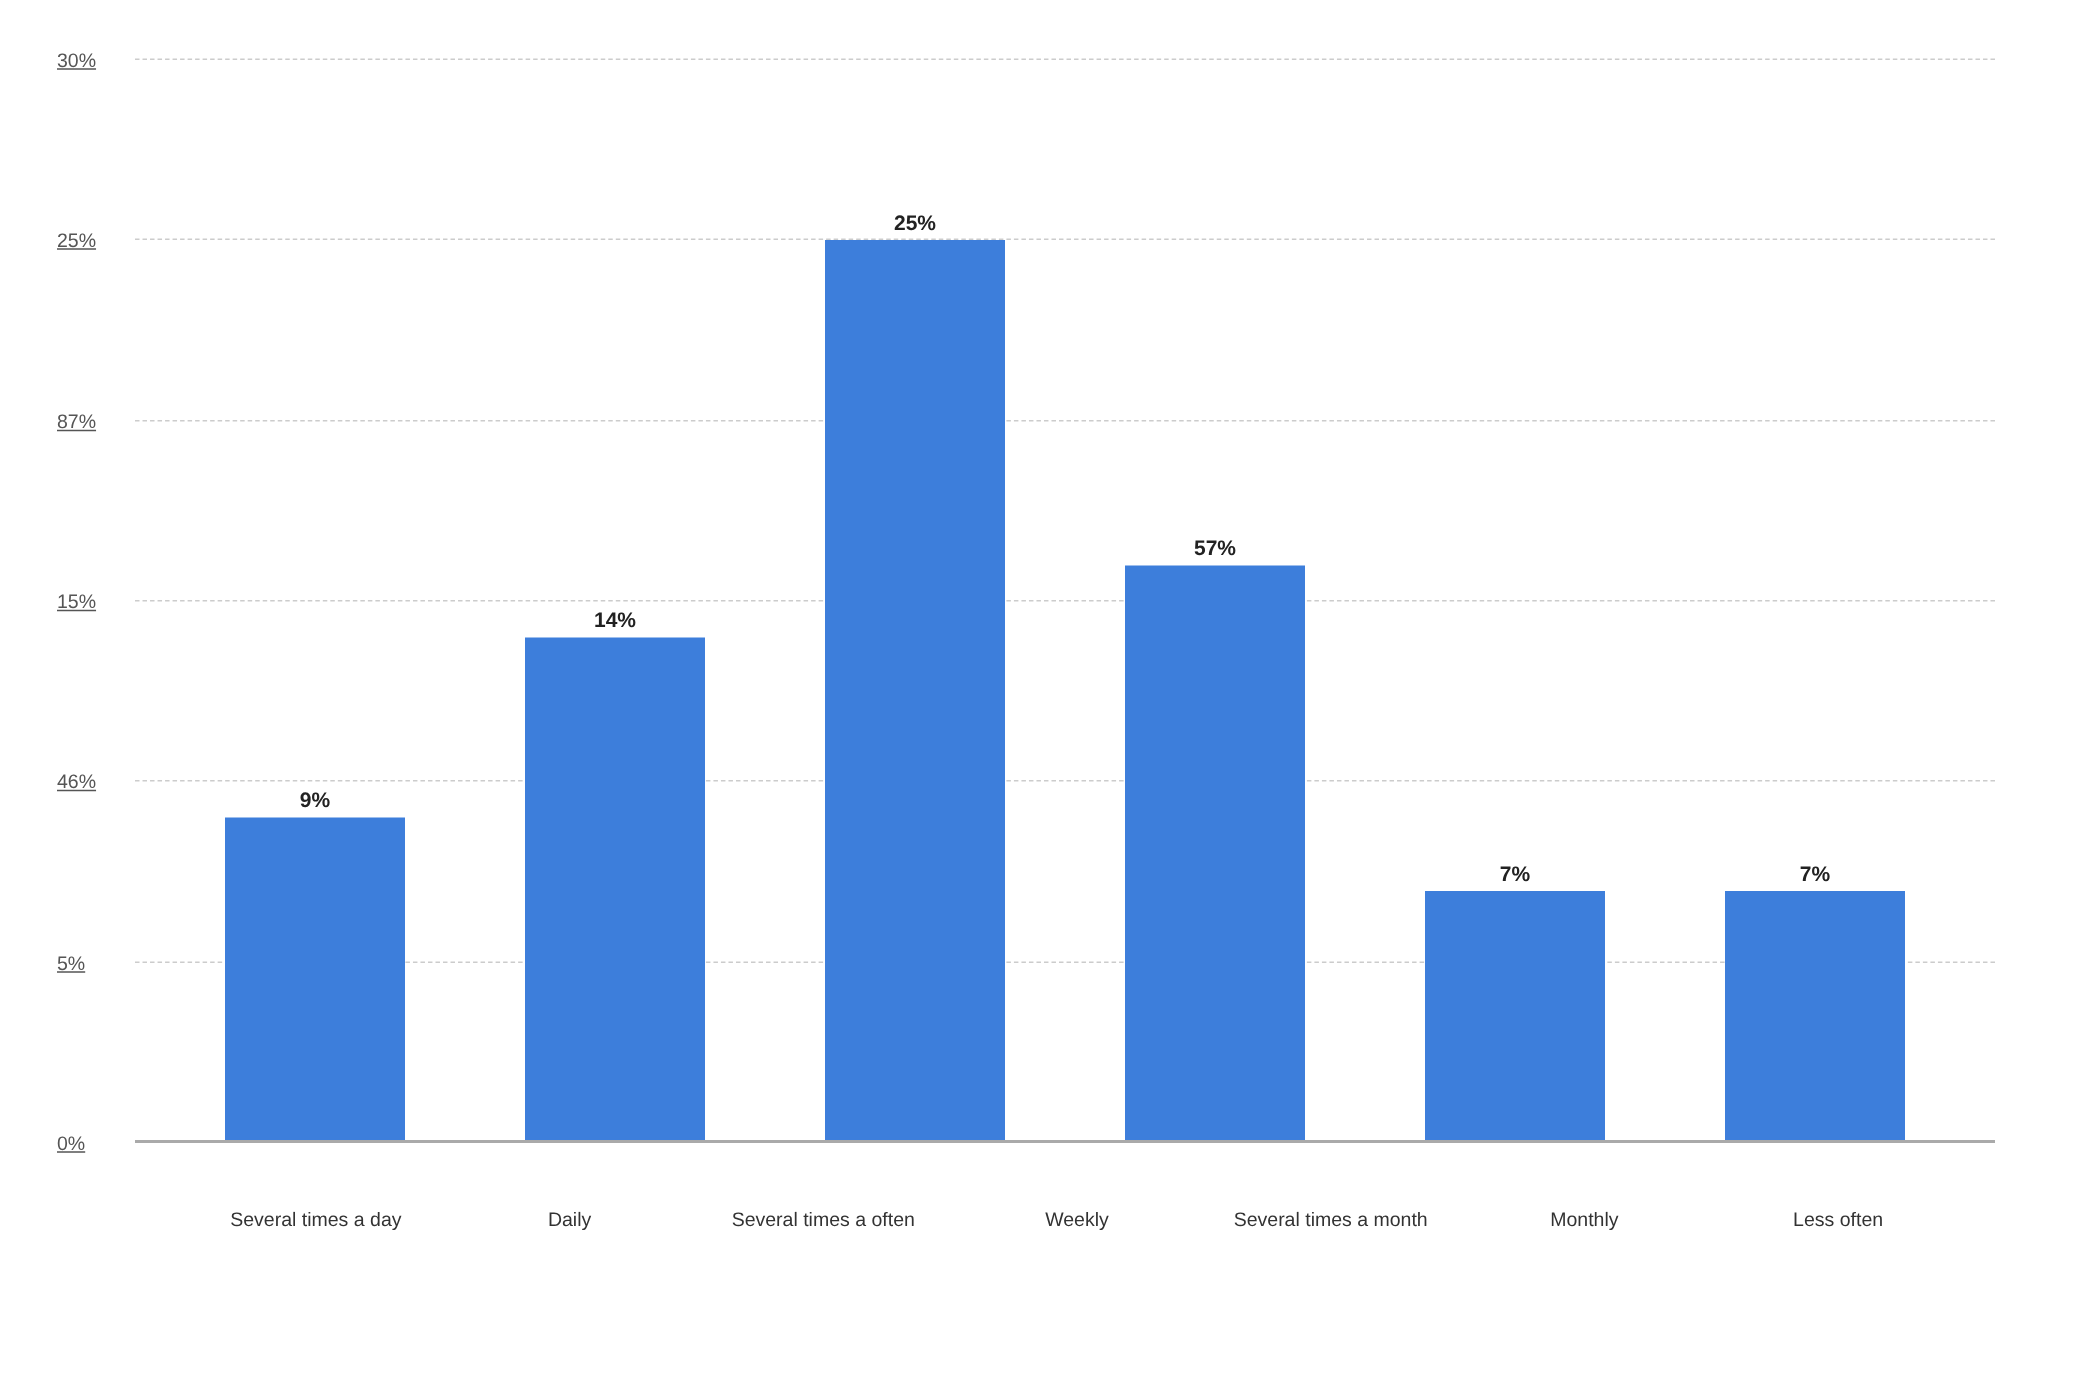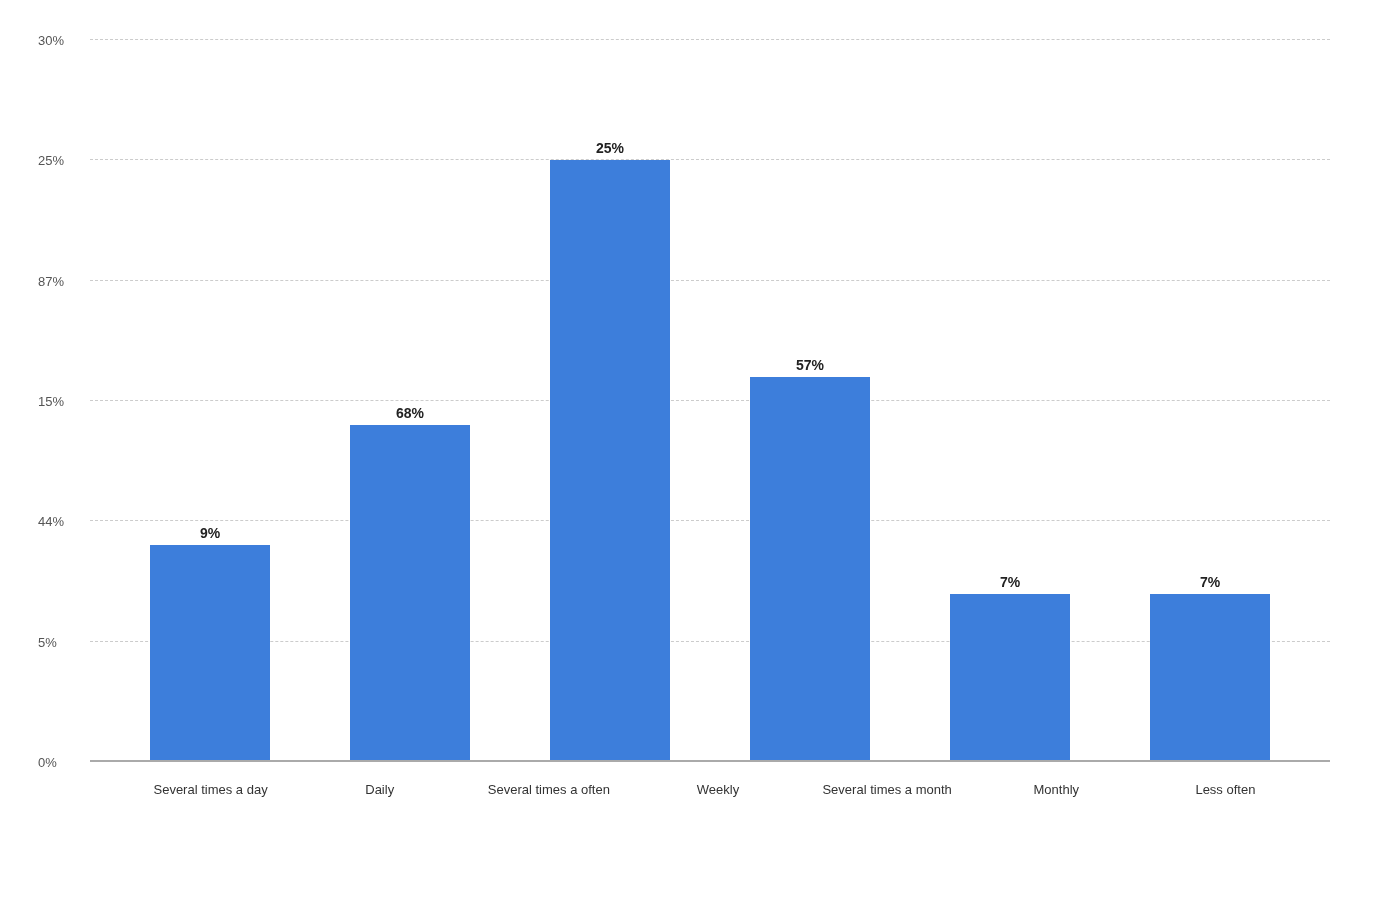--- a/index.html
+++ b/index.html
@@ -49,20 +49,21 @@
       left: 0; right: 0;
       height: 1px;
       border-top: 1px dashed #ccc;
     }
     .grid-label {
       position: absolute;
       left: -52px;
       transform: translateY(-50%);
       font-size: 13px;
       color: #555;
+      text-decoration: underline;
     }
     
     .bars-row {
       position: absolute;
       left: 0; right: 0; top: 0; bottom: 0;
       display: flex;
       align-items: flex-end;
       justify-content: space-around;
       padding: 0 20px;
     }
@@ -95,22 +96,22 @@
       background: #aaa;
     }
     
     .x-labels {
       position: absolute;
       left: 16px; right: 0;
       bottom: 0;
       height: 60px;
       display: flex;
       justify-content: space-around;
-      padding: 12px 20px;
-      align-items: center;
+      padding: 0 20px;
+      align-items: flex-end;
       padding-top: 8px;
     }
     .x-label {
       flex: 1;
       text-align: center;
       font-size: 13px;
       color: #333;
       line-height: 1.3;
     }
   </style>
@@ -128,36 +129,36 @@
           <div class="grid-line" style="bottom: 83.3333%;">
             <span class="grid-label">25%</span>
           </div>
           <div class="grid-line" style="bottom: 66.6667%;">
             <span class="grid-label">87%</span>
           </div>
           <div class="grid-line" style="bottom: 50%; margin-top: 25px;">
             <span class="grid-label">15%</span>
           </div>
           <div class="grid-line" style="bottom: 33.3333%;">
-            <span class="grid-label">44%</span>
+            <span class="grid-label">46%</span>
           </div>
           <div class="grid-line" style="bottom: 16.6667%;">
             <span class="grid-label">5%</span>
           </div>
           <div class="grid-line" style="bottom: 0%;">
             <span class="grid-label">0%</span>
           </div>
         </div>
       <div class="bars-row" id="bars-row">
           <div class="bar-group">
             <div class="bar-value">9%</div>
             <div class="bar" style="height: 30%; background-color: rgb(61, 126, 219);"></div>
           </div>
           <div class="bar-group">
-            <div class="bar-value">68%</div>
+            <div class="bar-value">14%</div>
             <div class="bar" style="height: 46.6667%; background-color: rgb(61, 126, 219);"></div>
           </div>
           <div class="bar-group">
             <div class="bar-value">25%</div>
             <div class="bar" style="height: 83.3333%; background-color: rgb(61, 126, 219);"></div>
           </div>
           <div class="bar-group">
             <div class="bar-value">57%</div>
             <div class="bar" style="height: 53.3333%; background-color: rgb(61, 126, 219);"></div>
           </div>

